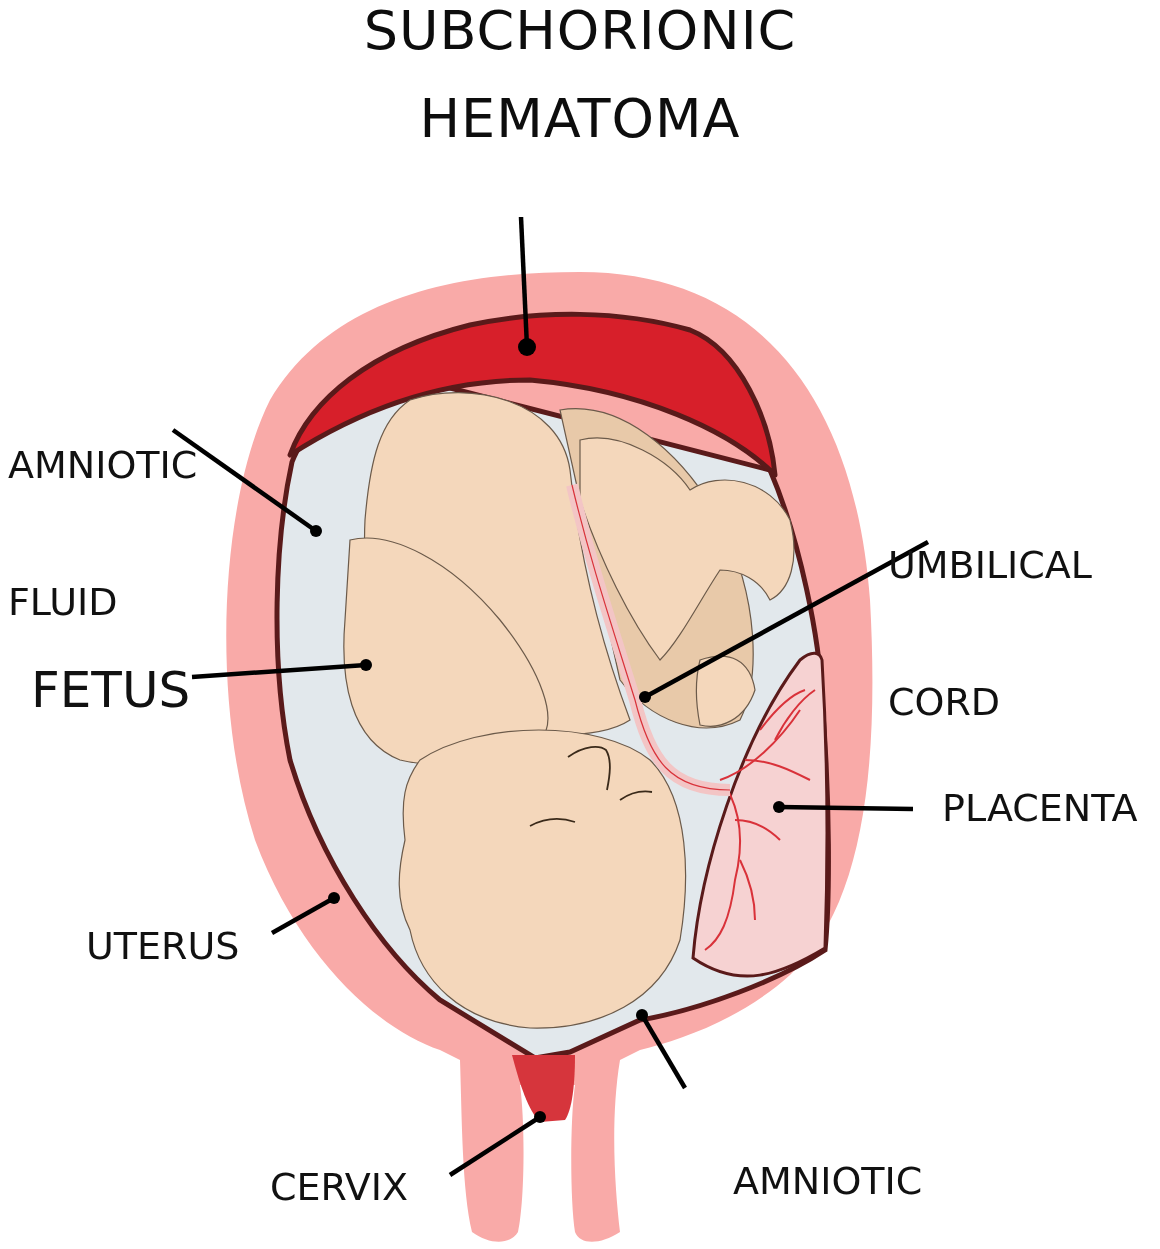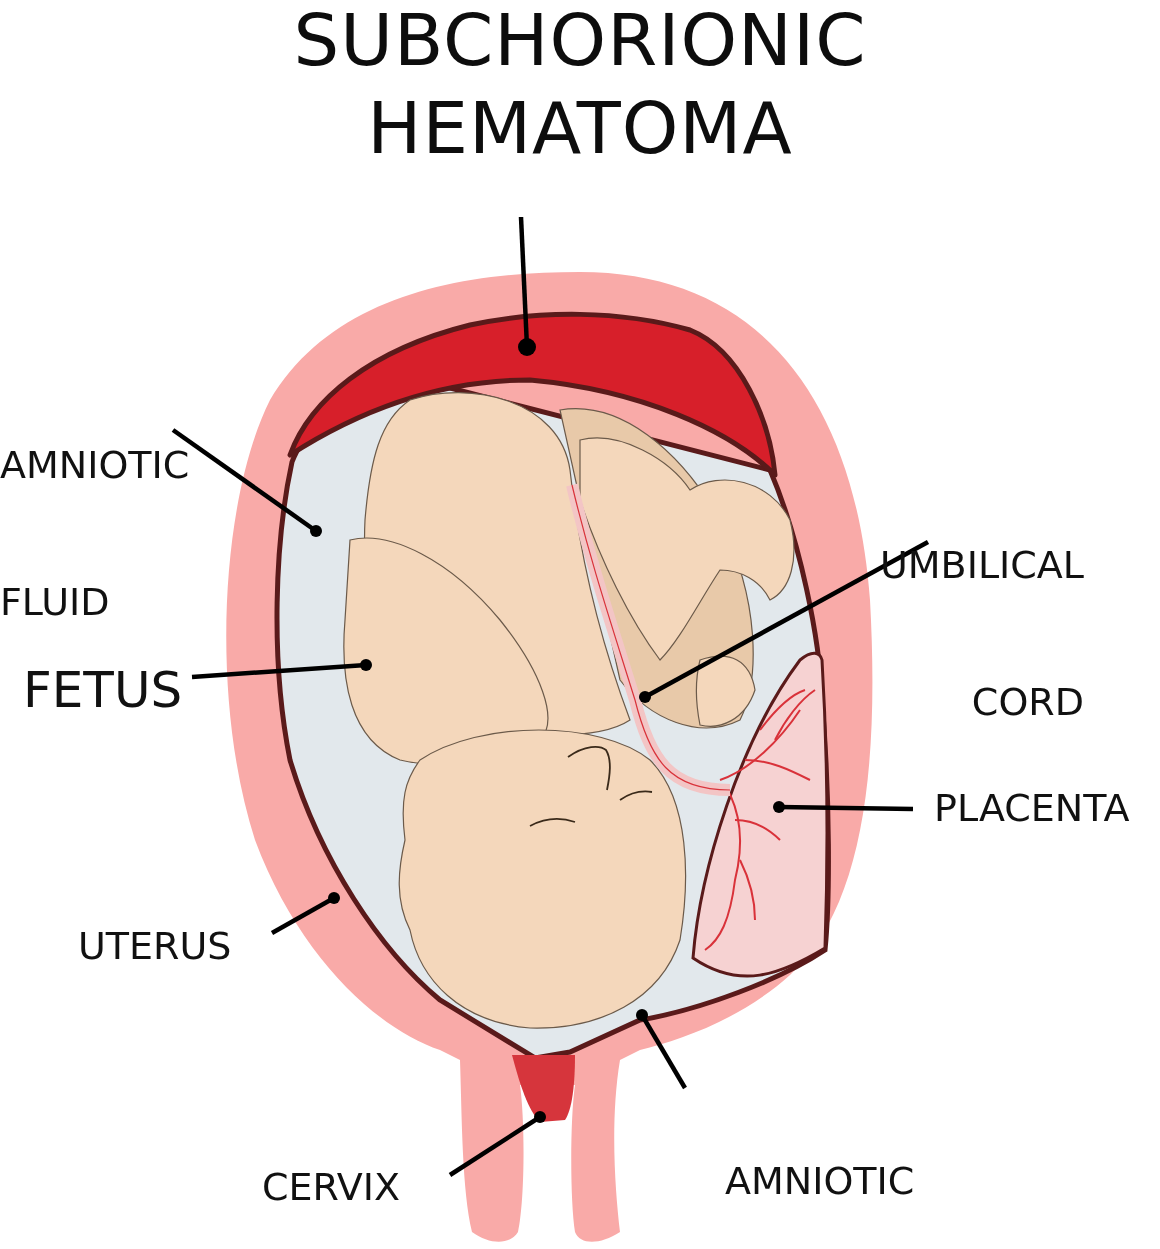--- a/index.html
+++ b/index.html
@@ -1,24 +1,24 @@
 <!DOCTYPE html>
 <html><head>
   <meta charset="utf-8">
   <style>
     html, body { margin: 0; padding: 0; background: #ffffff; }
     body { width: 1160px; height: 1249px; position: relative; overflow: hidden;
            font-family: "DejaVu Sans", sans-serif; }
     .title { position: absolute; left: 0; width: 1160px; text-align: center; color: #0d0d0d;
-             font-family: "DejaVu Sans", sans-serif; font-size: 72px; letter-spacing: 1px; line-height: 1; }
+             font-family: "DejaVu Sans", sans-serif; font-size: 54px; letter-spacing: 1px; line-height: 1; }
     #title-line1 { top: 4px; }
     #title-line2 { top: 92px; }
     svg.diagram { position: absolute; left: 0; top: 0; }
     .label { position: absolute; color: #111111; font-family: "DejaVu Sans", sans-serif;
-             font-size: 38px; line-height: 1.2; white-space: pre; }
+             font-size: 38px; line-height: 1.2; white-space: pre; padding-left: 8px; }
   </style>
 </head>
 <body>
 
 <div class="title" id="title-line1">SUBCHORIONIC</div>
 <div class="title" id="title-line2">HEMATOMA</div>
 
 <svg class="diagram" width="1160" height="1249" viewBox="0 0 1160 1249" xmlns="http://www.w3.org/2000/svg">
 
   <g>
@@ -101,21 +101,21 @@
   </g>
 </svg>
 
 <div class="label" style="left:0px; top:352px;">
   <div>AMNIOTIC</div>
   <div>FLUID</div>
 </div>
 <div class="label" style="left:23px; top:660px; font-size:50px;">FETUS</div>
 <div class="label" style="left:78px; top:924px;">UTERUS</div>
 <div class="label" style="left:262px; top:1165px;text-align:center;">CERVIX</div>
-<div class="label" style="left:880px; top:452px; text-align:right;">
+<div class="label" style="left:880px; top:452px; ">
   <div>UMBILICAL</div>
   <div>CORD</div>
 </div>
 <div class="label" style="left:934px; top:786px;text-align:right;">PLACENTA</div>
 <div class="label" style="left:725px; top:1068px;">
   <div>AMNIOTIC</div>
   
 </div>
 
 </body></html>

